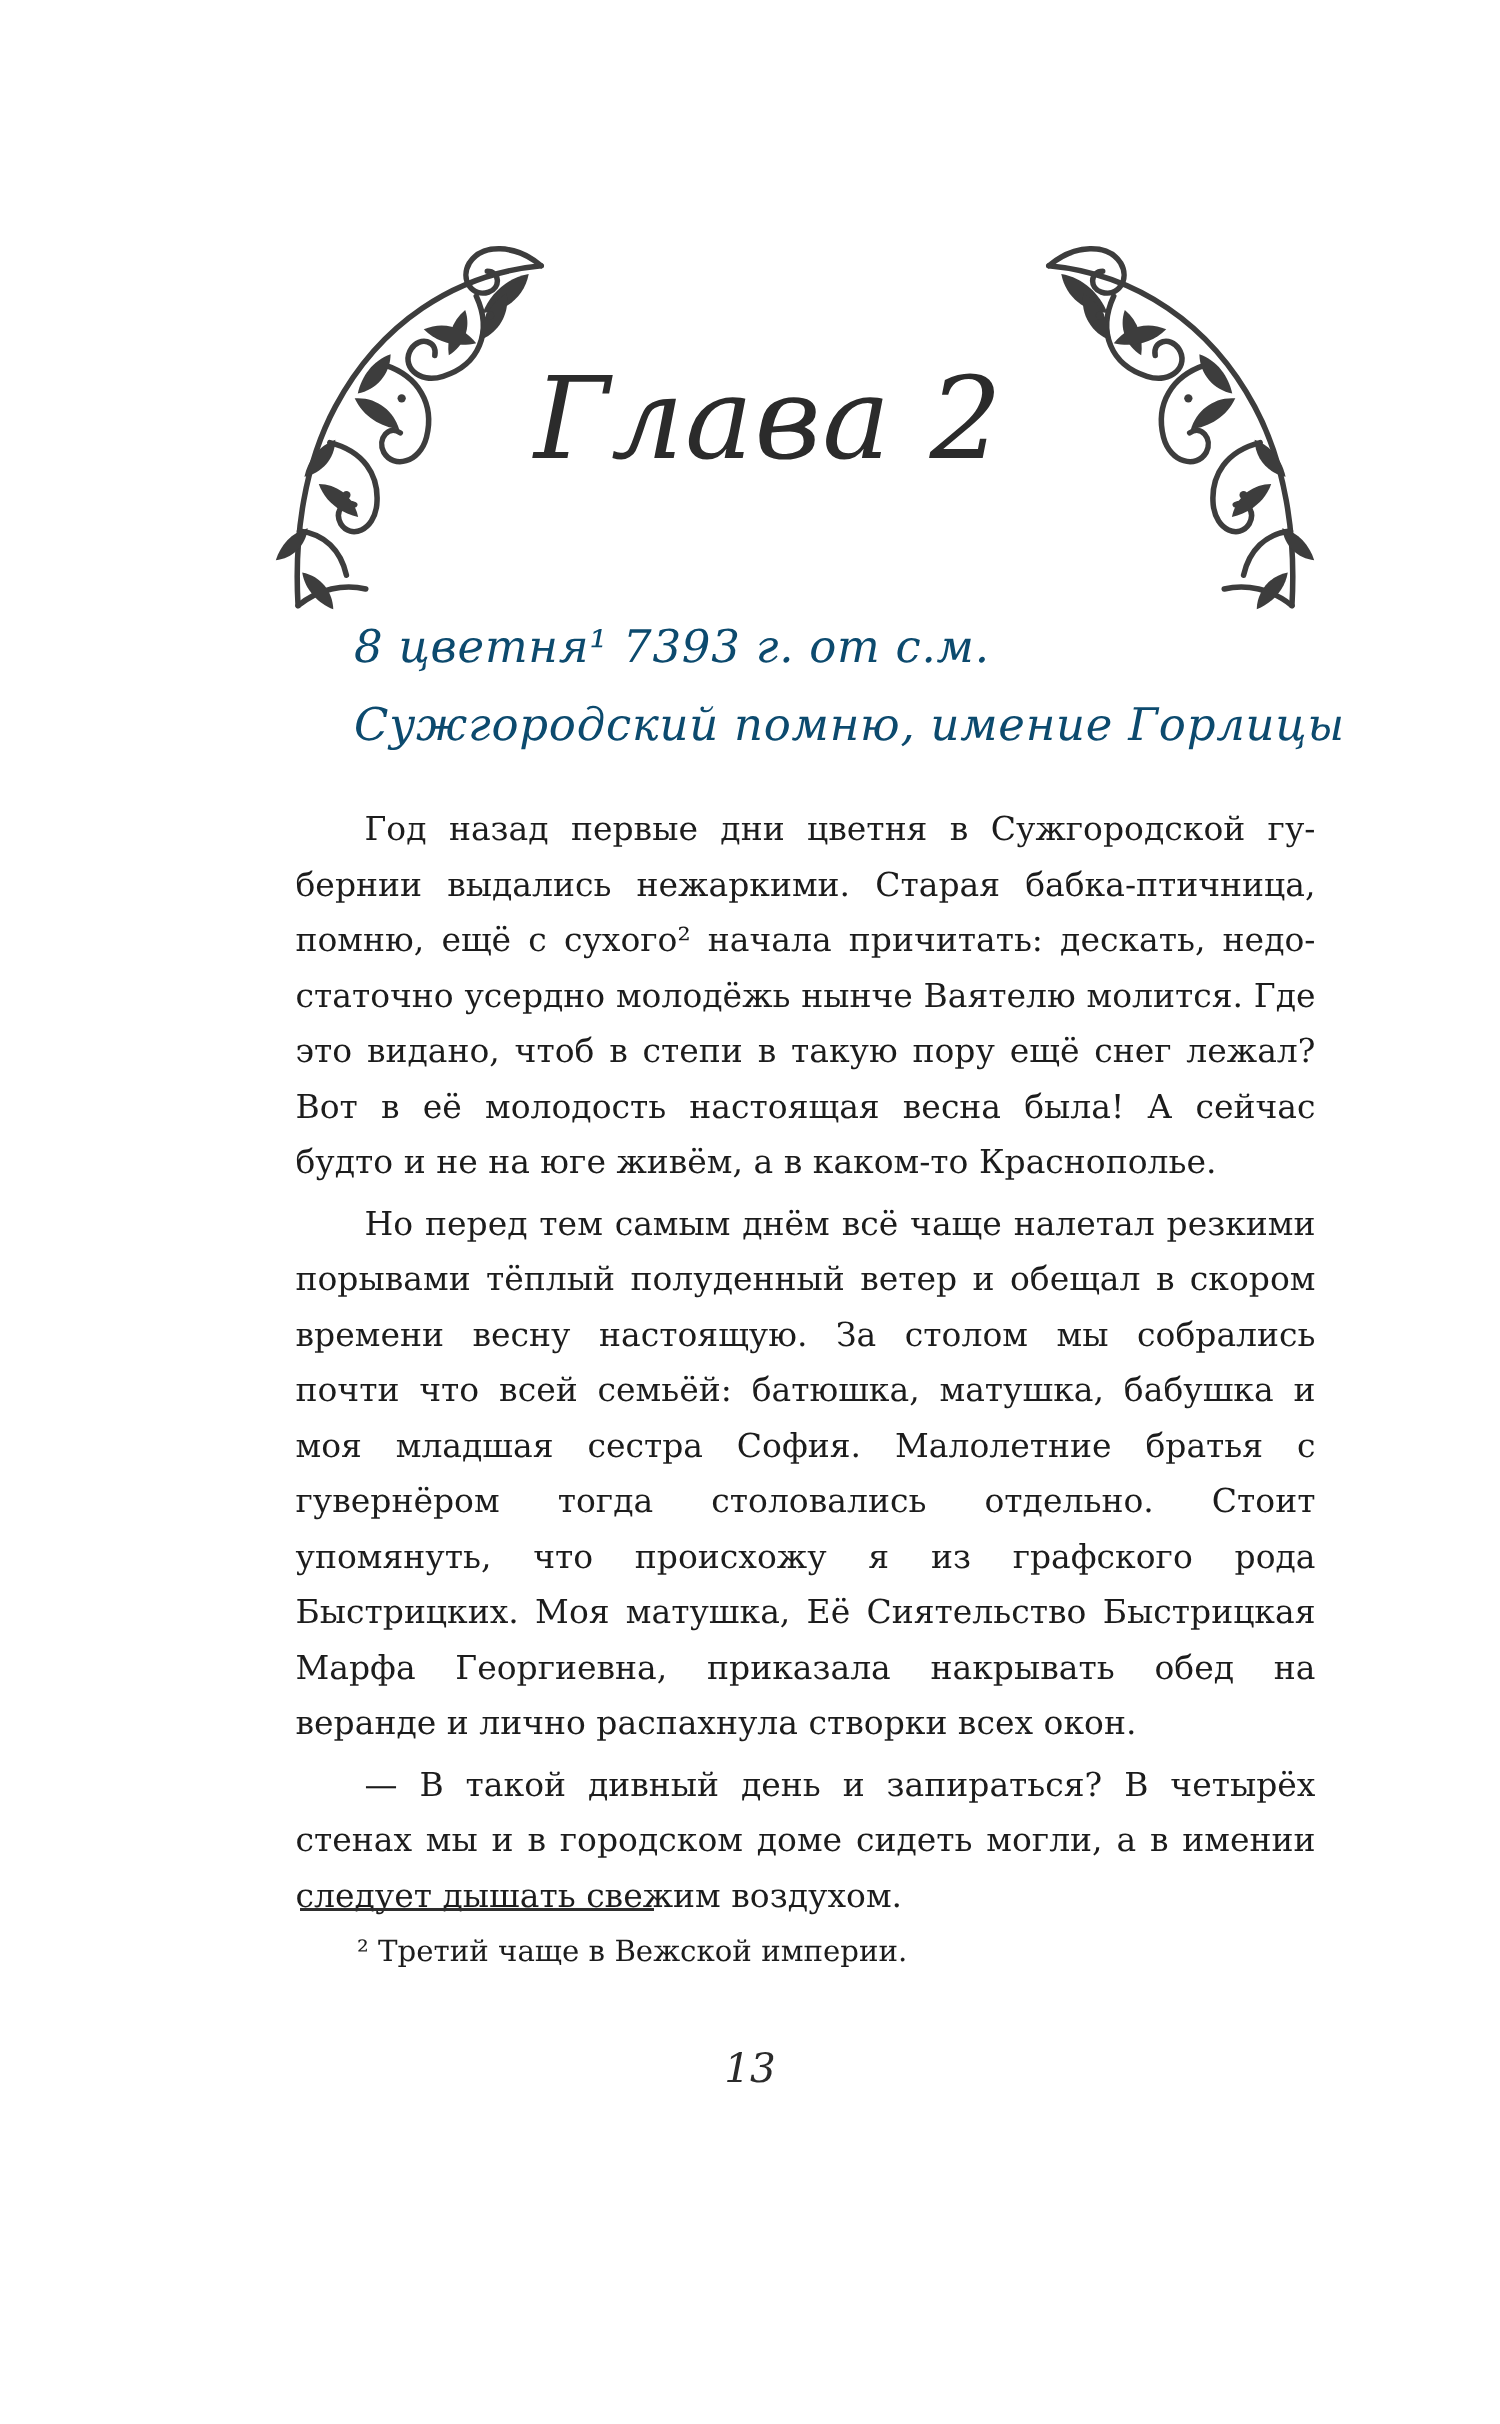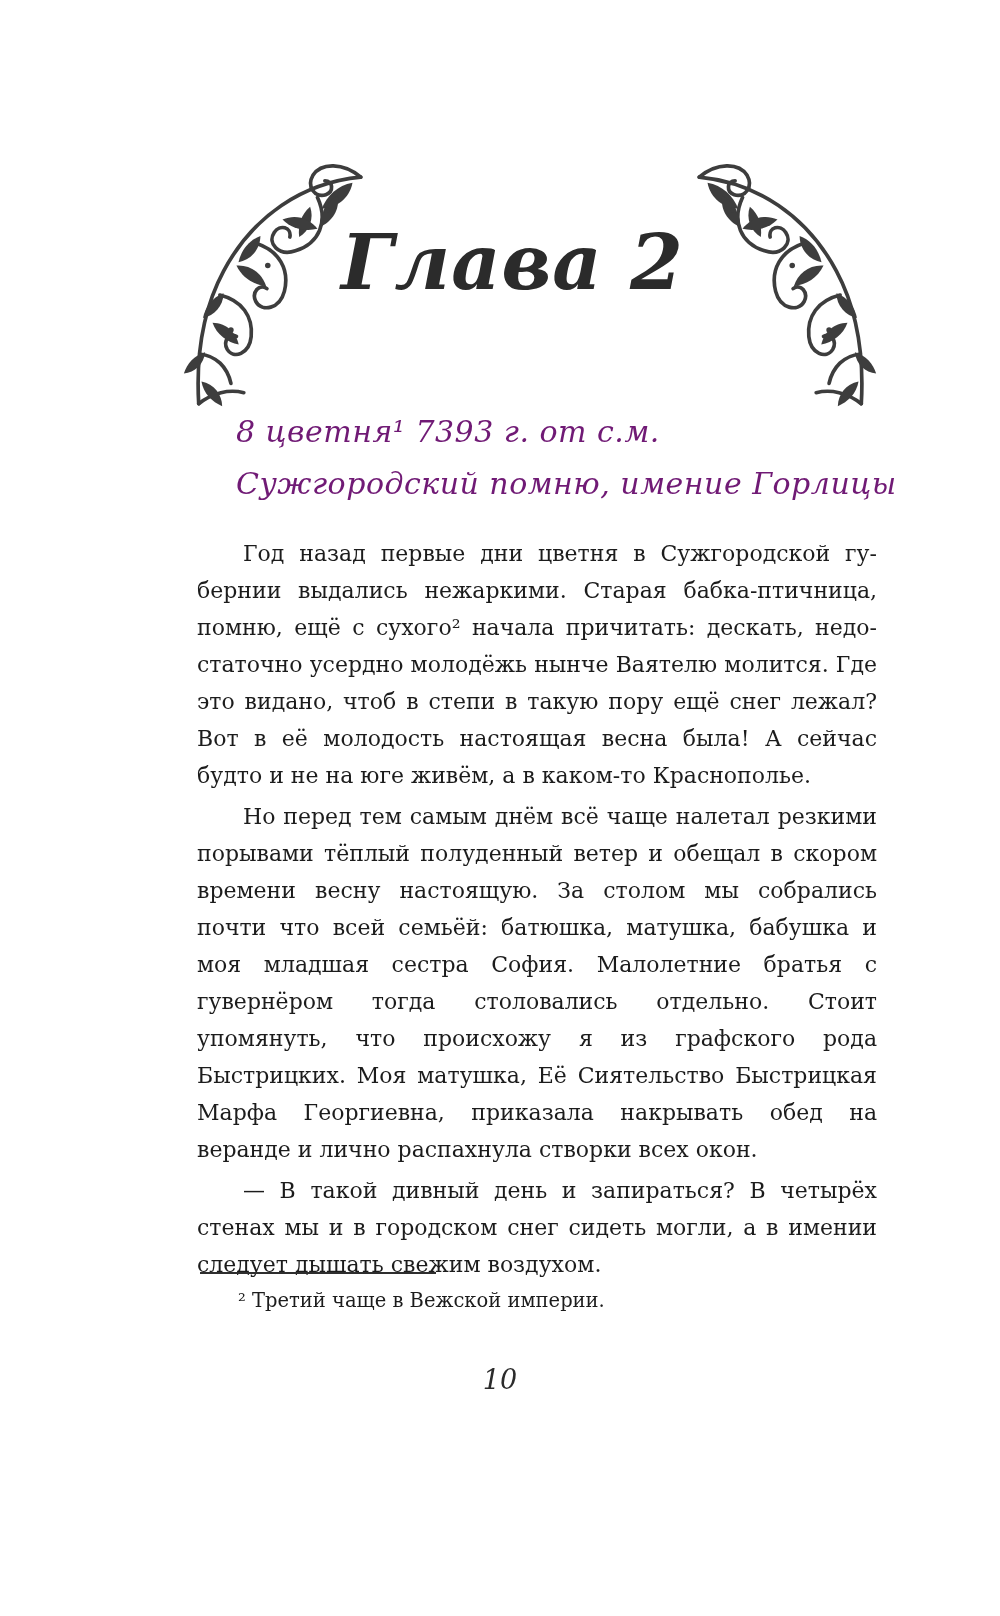--- a/index.html
+++ b/index.html
@@ -9,30 +9,30 @@
     font-family: "DejaVu Serif", serif;
     color: #1c1c1c;
   }
   .page { position: relative; width: 1000px; height: 1616px; overflow: hidden; background: #ffffff; }
 
   .flourish { position: absolute; top: 148px; width: 198px; height: 272px; }
   .flourish.left  { left: 172px; }
   .flourish.right { right: 112px; transform: scaleX(-1); }
 
   .chapter-title {
-    position: absolute; top: 218px; left: 0; right: 0; margin: 0;
+    position: absolute; top: 218px; left: 0; right: 0; margin: 16px;
     padding-left: 25px; text-align: center;
-    font-family: "DejaVu Serif", serif; font-style: italic; font-weight: 700;
+    font-family: "DejaVu Serif", serif; font-style: italic; font-weight: 400;
     font-size: 76px; letter-spacing: 1px; color: #2b2b2b;
   }
 
   .epigraph {
     position: absolute; top: 406px; left: 236px;
     font-style: italic; font-size: 30px; line-height: 52px;
-    letter-spacing: .5px; color: #701a75;
+    letter-spacing: .5px; color: #0c4a6e;
   }
 
   .body-text {
     position: absolute; top: 531px; left: 193px; width: 688px;
     font-size: 22px; line-height: 37px; text-align: justify;
     hyphens: auto; -webkit-hyphens: auto;
   }
   .body-text p { margin: 4px; text-indent: 46px; }
 
   .footnotes {
@@ -95,23 +95,23 @@
   <h1 class="chapter-title">Глава 2</h1>
 
   <div class="epigraph">
     <div>8 цветня¹ 7393 г. от с.м.</div>
     <div>Сужгородский помню, имение Горлицы</div>
   </div>
 
   <div class="body-text">
     <p>Год назад первые дни цветня в Сужгородской гу­бернии выдались нежаркими. Старая бабка-птичница, помню, ещё с сухого² начала причитать: дескать, недо­статочно усердно молодёжь нынче Ваятелю молится. Где это видано, чтоб в степи в такую пору ещё снег ле­жал? Вот в её молодость настоящая весна была! А сей­час будто и не на юге живём, а в каком-то Краснополье.</p>
     <p>Но перед тем самым днём всё чаще налетал рез­кими порывами тёплый полуденный ветер и обещал в скором времени весну настоящую. За столом мы собрались почти что всей семьёй: батюшка, матушка, бабушка и моя младшая сестра София. Малолетние братья с гувернёром тогда столовались отдельно. Стоит упомянуть, что происхожу я из графского рода Быстрицких. Моя матушка, Её Сиятельство Быстриц­кая Марфа Георгиевна, приказала накрывать обед на веранде и лично распахнула створки всех окон.</p>
-    <p>— В такой дивный день и запираться? В четы­рёх стенах мы и в городском снег сидеть могли, а в имении следует дышать свежим воздухом.</p>
+    <p>— В такой дивный день и запираться? В четы­рёх стенах мы и в городском доме сидеть могли, а в имении следует дышать свежим воздухом.</p>
   </div>
 
   <div class="footnotes">
     <div class="footnote-divider"></div>
     <p>² Третий чаще в Вежской империи.</p>
   </div>
 
-  <div class="page-number">10</div>
+  <div class="page-number">13</div>
 
 </div>
 
 </body></html>

